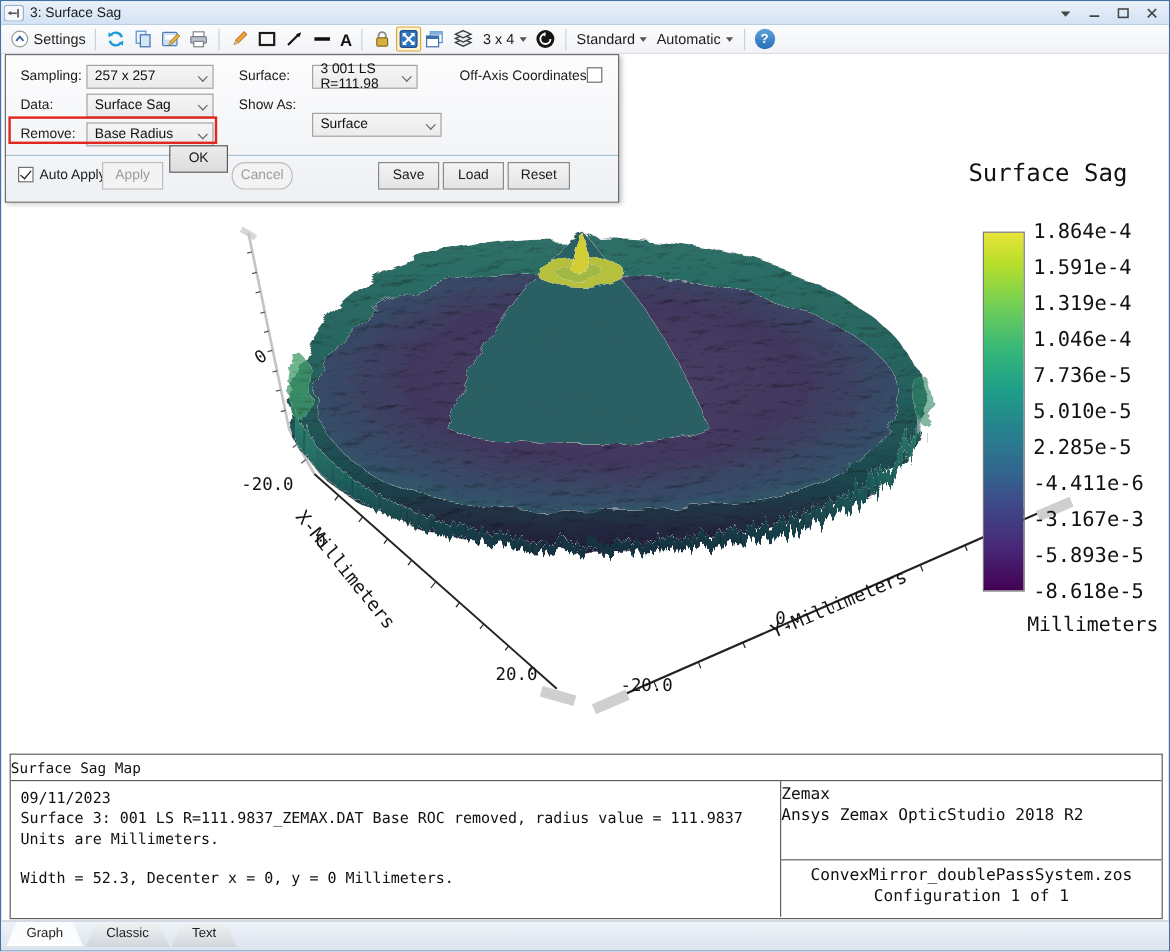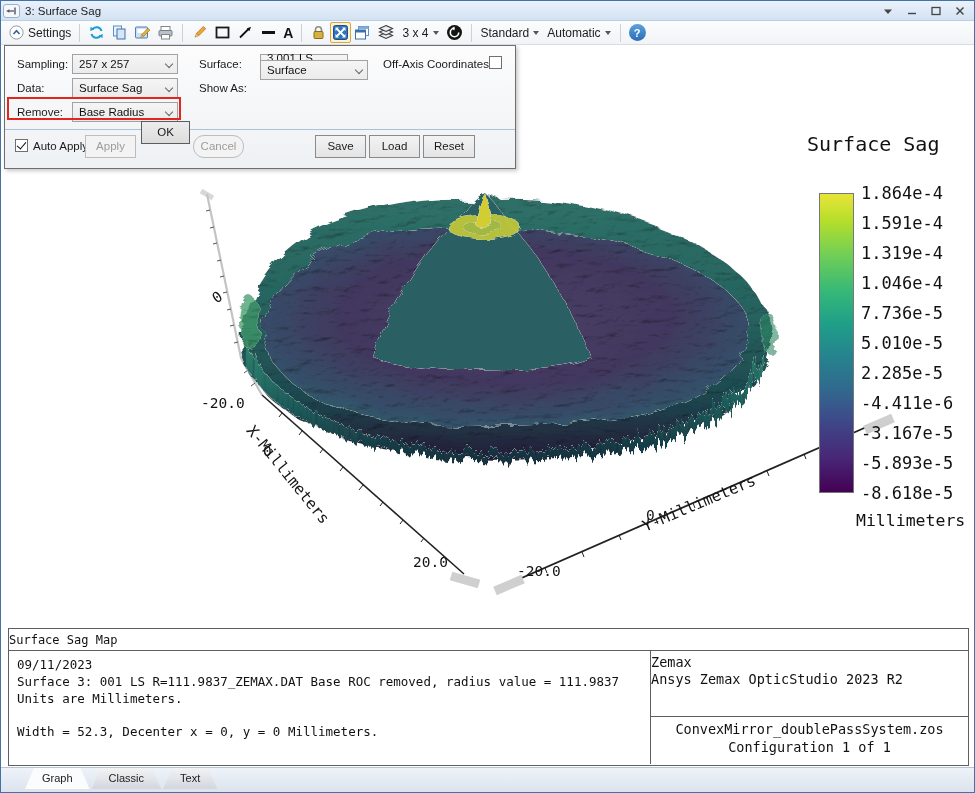--- a/index.html
+++ b/index.html
@@ -48,21 +48,21 @@
   .footer { position:absolute; left:7px; top:627px; width:961px; height:138px; border:1px solid #5f5f5f; background:#fff; font-family:"DejaVu Sans Mono", monospace; color:#111; z-index:2; }
   .f-header { height:22px; line-height:22px; border-bottom:1px solid #5f5f5f; text-align:left; font-size:12px; }
   .f-body { position:relative; height:113px; }
   .f-left { position:absolute; left:0; top:0; width:641px; height:100%; padding:5px 8px; font-size:12.5px; line-height:17px; }
   .f-right { position:absolute; left:641px; top:0; right:0; height:100%; border-left:1px solid #5f5f5f; }
   .fr-top { height:66px; border-bottom:1px solid #5f5f5f; text-align:left; font-size:13.5px; line-height:17px; padding-top:3px; }
   .fr-bottom { text-align:center; font-size:13.5px; line-height:18px; padding-top:3px; }
   .f-gap { height:16px; }
 
   
-  .tabbar { position:absolute; left:0; bottom:0; width:100%; height:25px; background:linear-gradient(#eef3f9,#dbe3ed); border-top:1px solid #b9c4d2; display:flex; align-items:flex-start; padding-left:24px; z-index:40; }
+  .tabbar { position:absolute; left:0; bottom:0; width:100%; height:25px; background:linear-gradient(#eef3f9,#dbe3ed); border-top:1px solid #b9c4d2; display:flex; align-items:flex-start; padding-left:4px; z-index:40; }
   .tab { height:21px; padding:0 17px; font-size:11px; line-height:20px; color:#222; clip-path:polygon(9px 0, calc(100% - 9px) 0, 100% 100%, 0 100%); background:linear-gradient(#f2f3f5,#d2d7dd); filter:drop-shadow(0 1px 1px #8d939b); margin-right:2px; }
   .tab.active { background:#fbfcfd; }
 </style>
 </head>
 <body>
 
 <div class="window">
 
   <svg class="plot-svg" width="975" height="793" viewBox="0 0 975 793">
     <defs>
@@ -379,21 +379,21 @@
         <span>3 001 LS R=111.98</span>
       </div>
     <span class="sp-label" style="left:378px; top:12px;">Off-Axis Coordinates</span>
     <span class="checkbox" style="left:484px; top:10px;"></span>
 
     <span class="sp-label" style="left:12px; top:36px;">Data:</span>
     <div class="dropdown" style="left:67px; top:32px; width:106px;">
         <span>Surface Sag</span>
       </div>
     <span class="sp-label" style="left:194px; top:36px;">Show As:</span>
-    <div class="dropdown" style="left:255px; top:14px; width:108px;">
+    <div class="dropdown" style="left:255px; top:48px; width:108px;">
         <span>Surface</span>
       </div>
 
     <span class="sp-label" style="left:12px; top:60px;">Remove:</span>
     <div class="dropdown" style="left:67px; top:56px; width:106px;">
         <span>Base Radius</span>
       </div>
     <div class="red-box"></div>
 
     <div class="sp-sep"></div>
@@ -411,39 +411,39 @@
   <div class="plot-title">Surface Sag</div>
   <div class="colorbar"></div>
   <span class="cb-tick" style="top:182px;">1.864e-4</span>
   <span class="cb-tick" style="top:212px;">1.591e-4</span>
   <span class="cb-tick" style="top:242px;">1.319e-4</span>
   <span class="cb-tick" style="top:272px;">1.046e-4</span>
   <span class="cb-tick" style="top:302px;">7.736e-5</span>
   <span class="cb-tick" style="top:332px;">5.010e-5</span>
   <span class="cb-tick" style="top:362px;">2.285e-5</span>
   <span class="cb-tick" style="top:392px;">-4.411e-6</span>
-  <span class="cb-tick" style="top:422px;">-3.167e-5</span>
+  <span class="cb-tick" style="top:422px;">-3.167e-3</span>
   <span class="cb-tick" style="top:452px;">-5.893e-5</span>
   <span class="cb-tick" style="top:482px;">-8.618e-5</span>
   <span class="cb-unit">Millimeters</span>
 
   <div class="footer">
     <div class="f-header">Surface Sag Map</div>
     <div class="f-body">
       <div class="f-left">
         <div>09/11/2023</div>
         <div>Surface 3: 001 LS R=111.9837_ZEMAX.DAT Base ROC removed, radius value = 111.9837</div>
         <div>Units are Millimeters.</div>
         <div class="f-gap"></div>
         <div>Width = 52.3, Decenter x = 0, y = 0 Millimeters.</div>
       </div>
       <div class="f-right">
         <div class="fr-top">
           <div>Zemax</div>
-          <div>Ansys Zemax OpticStudio 2023 R2</div>
+          <div>Ansys Zemax OpticStudio 2018 R2</div>
         </div>
         <div class="fr-bottom">
           <div>ConvexMirror_doublePassSystem.zos</div>
           <div>Configuration 1 of 1</div>
         </div>
       </div>
     </div>
   </div>
 
   <div class="tabbar">

